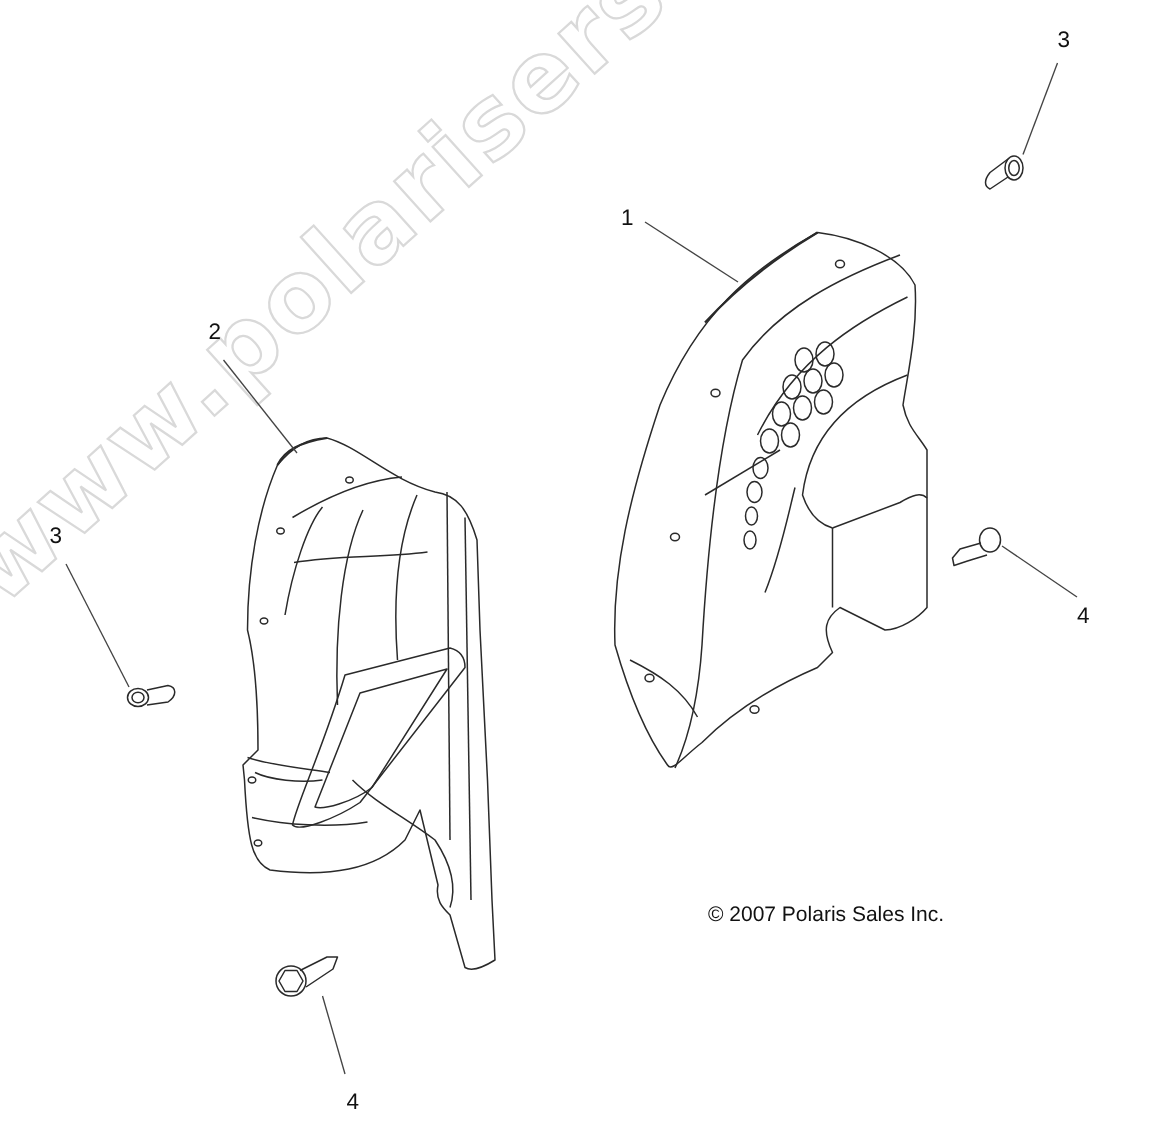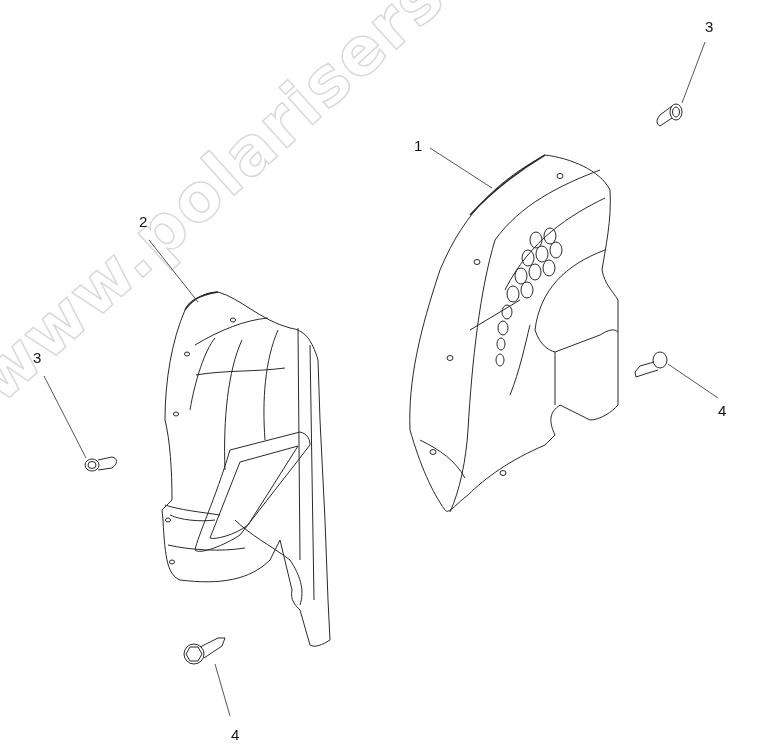--- a/index.html
+++ b/index.html
@@ -115,13 +115,14 @@
     </g>
   </svg>
 
   <div class="callout" style="left:414px;top:138px">1</div>
   <div class="callout" style="left:139px;top:214px">2</div>
   <div class="callout" style="left:705px;top:19px">3</div>
   <div class="callout" style="left:33px;top:350px">3</div>
   <div class="callout" style="left:718px;top:403px">4</div>
   <div class="callout" style="left:231px;top:727px">4</div>
 
+  <div class="copyright">© 2007  Polaris Sales Inc.</div>
 </div>
 
 </body></html>

